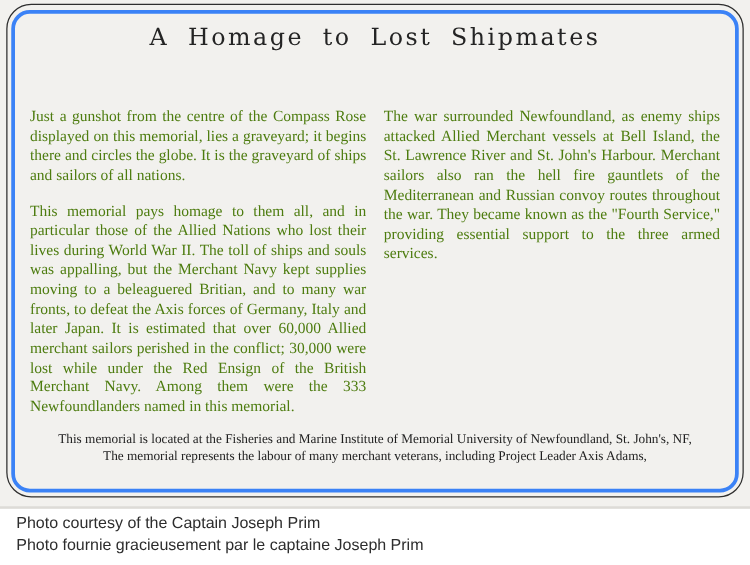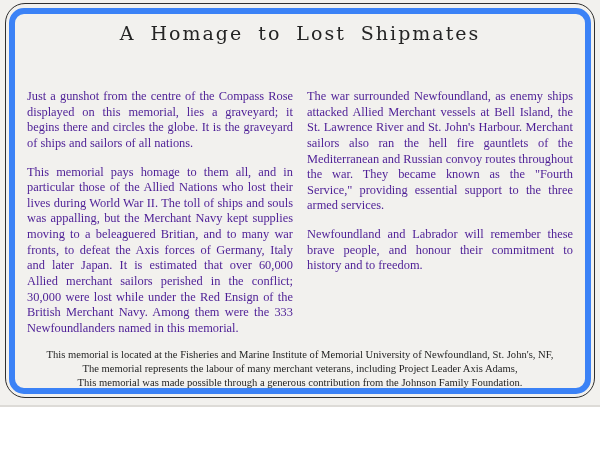--- a/index.html
+++ b/index.html
@@ -28,21 +28,21 @@
   }
   .border-outer {
     position: absolute;
     left: 5px; right: 5px; top: 3px; bottom: 7px;
     border: 1px solid #2e2e2e;
     border-radius: 20px;
   }
   .border-inner {
     position: absolute;
     left: 9px; right: 9px; top: 8px; bottom: 11px;
-    border: 6px solid #3b82f6;
+    border: 3px solid #3b82f6;
     border-radius: 15px;
     box-sizing: border-box;
     overflow: hidden;
   }
   .content {
     padding: 3px 12px 4px 12px;
     color: #1e1e1e;
   }
   .title {
     margin: 5px 0 8px 0;
@@ -54,21 +54,21 @@
     word-spacing: 7px;
     color: #242424;
   }
   .columns {
     display: flex;
     gap: 14px;
     font-family: "Liberation Serif", serif;
     font-size: 12.4px;
     line-height: 1.26;
     text-align: justify;
-    color: #4c1d95;
+    color: #4d7c0f;
     margin-top: 45px;
   }
   .col { flex: 1 1 0; }
   .col p { margin: 0 0 13px 0; }
   .col p:last-child { margin-bottom: 0; }
   .footer {
     margin-top: 12px;
     font-family: Liberation Serif, serif;
     font-size: 10.6px;
     line-height: 1.29;
@@ -99,28 +99,30 @@
 
         <div class="title">A Homage to Lost Shipmates</div>
 
         <div class="columns">
           <div class="col">
             <p>Just a gunshot from the centre of the Compass Rose displayed on this memorial, lies a graveyard; it begins there and circles the globe. It is the graveyard of ships and sailors of all nations.</p>
             <p>This memorial pays homage to them all, and in particular those of the Allied Nations who lost their lives during World War II.  The toll of ships and souls was appalling, but the Merchant Navy kept supplies moving to a beleaguered Britian, and to many war fronts, to defeat the Axis forces of Germany, Italy and later Japan.  It is estimated that over 60,000 Allied merchant sailors perished in the conflict; 30,000 were lost while under the Red Ensign of the British Merchant Navy.  Among them were the 333 Newfoundlanders named in this memorial.</p>
           </div>
           <div class="col">
             <p>The war surrounded Newfoundland, as enemy ships attacked Allied Merchant vessels at Bell Island, the St. Lawrence River and St. John's Harbour.  Merchant sailors also ran the hell fire gauntlets of the Mediterranean and Russian convoy routes throughout the war.  They became known as the "Fourth Service," providing essential support to the three armed services.</p>
-            <p>Newfoundland and Labrador will remember these brave people, and honour their commitment to history and to freedom.</p>
           </div>
         </div>
 
         <div class="footer">
           <div>This memorial is located at the Fisheries and Marine Institute of Memorial University of Newfoundland, St. John's, NF,</div>
           <div>The memorial represents the labour of many merchant veterans, including Project Leader Axis Adams,</div>
-          <div>This memorial was made possible through a generous contribution from the Johnson Family Foundation.</div>
         </div>
 
       </div>
     </div>
   </div>
 
+  <div class="captions">
+    <div>Photo courtesy of the Captain Joseph Prim</div>
+    <div>Photo fournie gracieusement par le captaine Joseph Prim</div>
+  </div>
 
 </div>
 
 </body></html>

